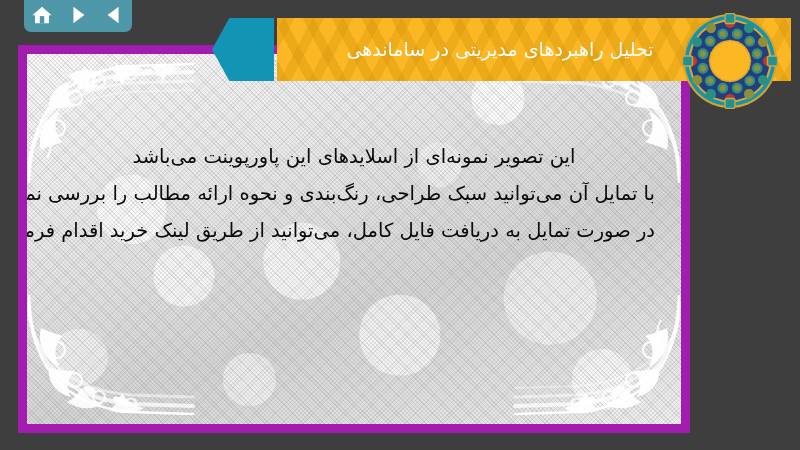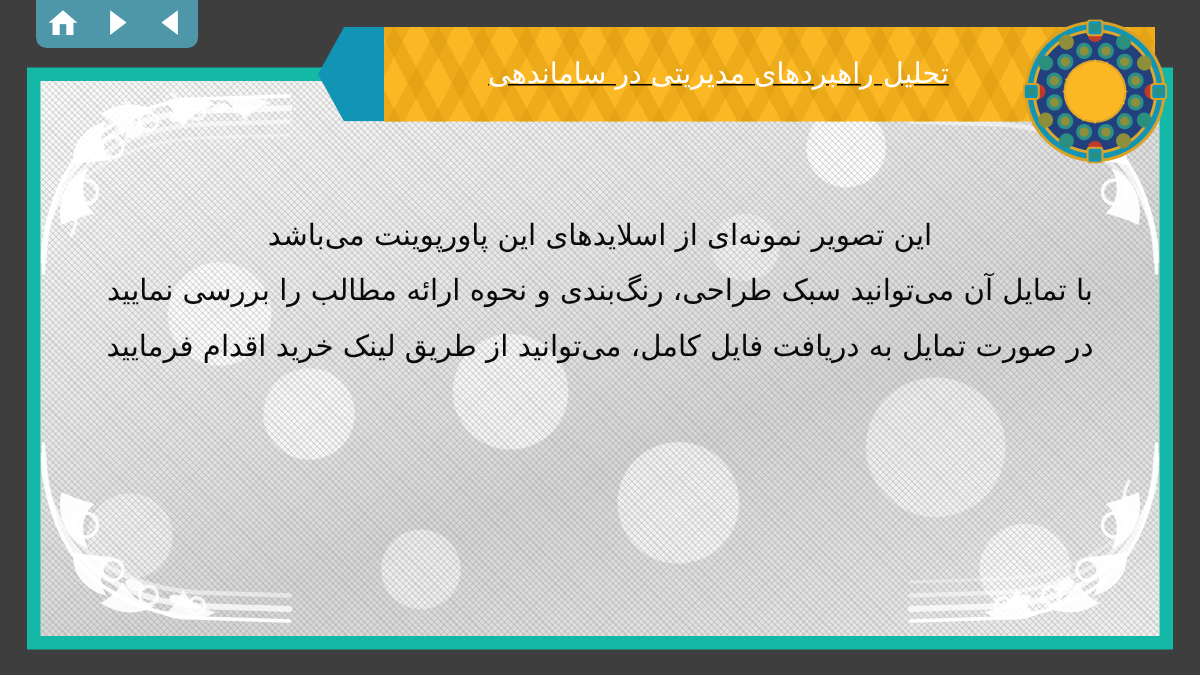--- a/index.html
+++ b/index.html
@@ -48,23 +48,23 @@
     justify-content: center;
     cursor: pointer;
   }
   .nav-btn svg { display: block; }
 
   
   .panel {
     position: absolute;
     left: 18px;
     top: 45px;
-    width: 764px;
+    width: 672px;
     height: 388px;
-    background: #14b8a6;
+    background: #a21caf;
     box-sizing: border-box;
     padding: 9px;
     z-index: 10;
   }
   .panel-inner {
     position: relative;
     width: 100%;
     height: 100%;
     overflow: hidden;
     background:
@@ -119,33 +119,32 @@
     color: #0a0a0a;
     font-size: 19.5px;
     line-height: 37px;
     font-family: "DejaVu Sans", "Liberation Sans", sans-serif;
     white-space: nowrap;
   }
 
   
   .banner {
     position: absolute;
-    left: 256px;
+    left: 277px;
     top: 18px;
     width: 514px;
     height: 63px;
     background-color: #fbb724;
     background-image:
       repeating-linear-gradient(62deg,  rgba(214,150,10,.40) 0 10px, rgba(255,255,255,0) 10px 26px),
       repeating-linear-gradient(-62deg, rgba(214,150,10,.34) 0 10px, rgba(255,255,255,0) 10px 26px);
     z-index: 25;
     display: flex;
     align-items: center;
     justify-content: center;
-    text-decoration: underline;
   }
   .banner-title {
     position: relative;
     width: 100%;
     text-align: center;
     direction: rtl;
     color: #ffffff;
     font-size: 19px;
     line-height: 27px;
     padding: 0 78px 0 10px;

